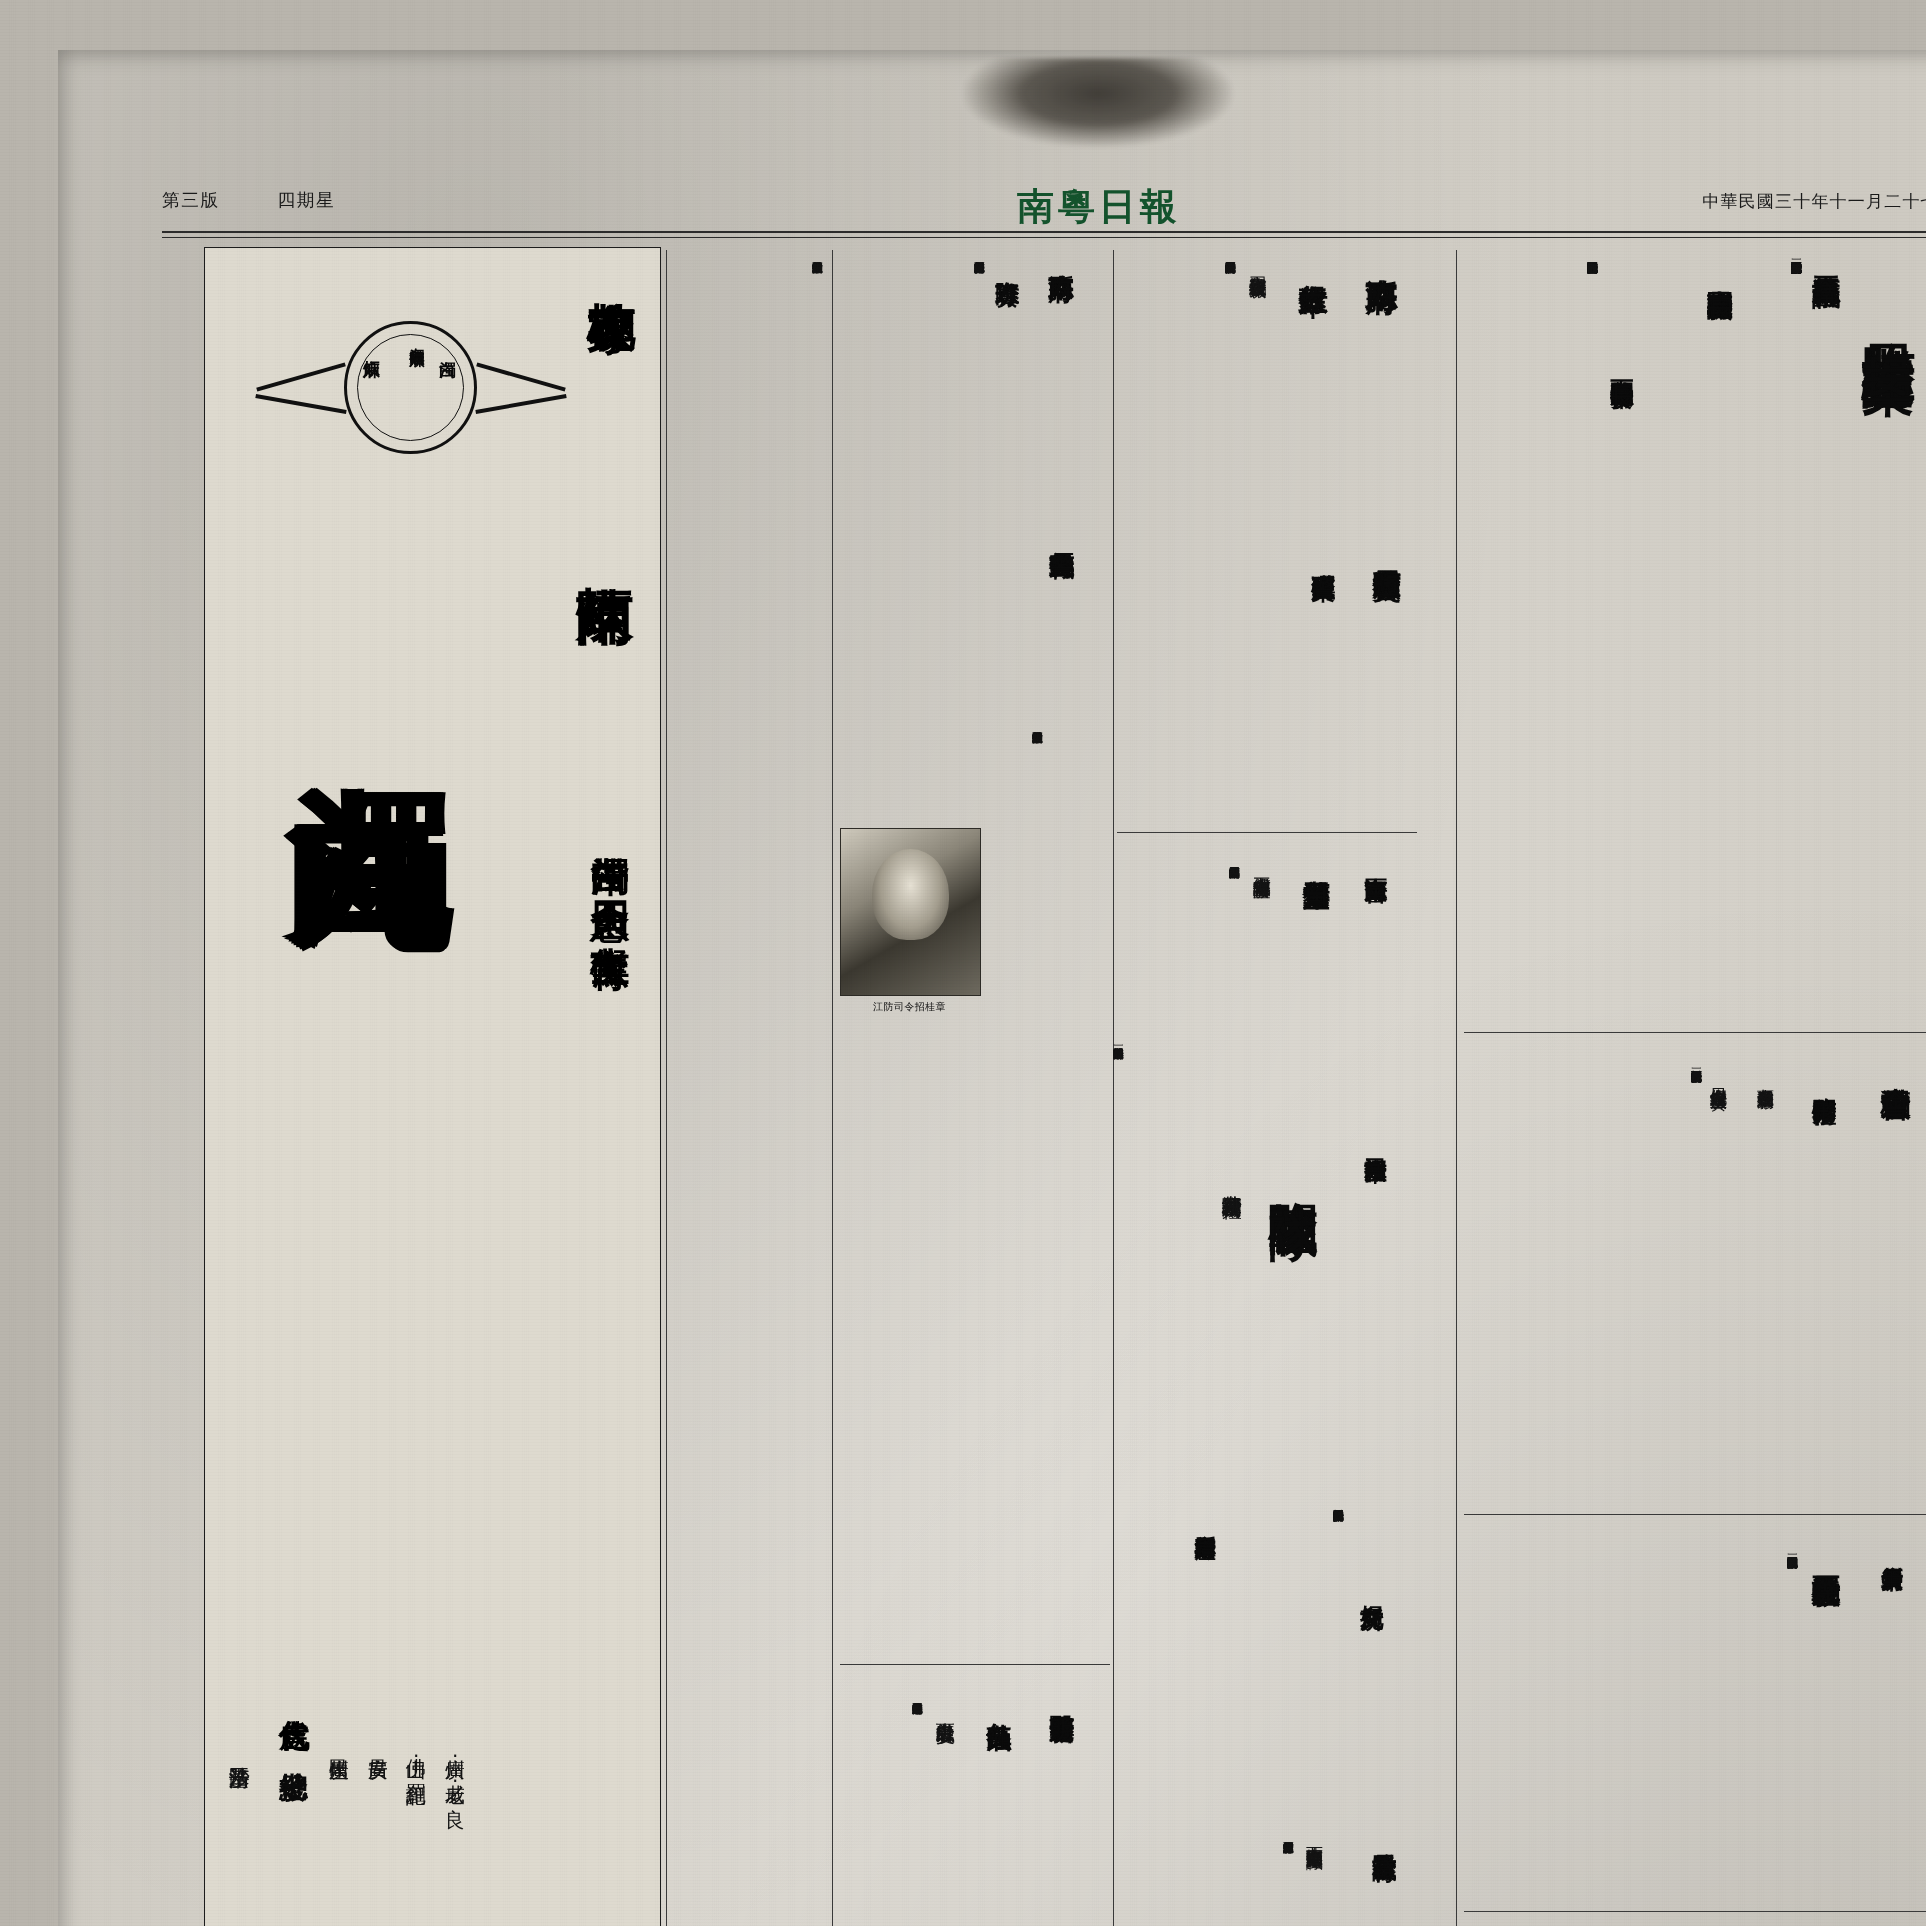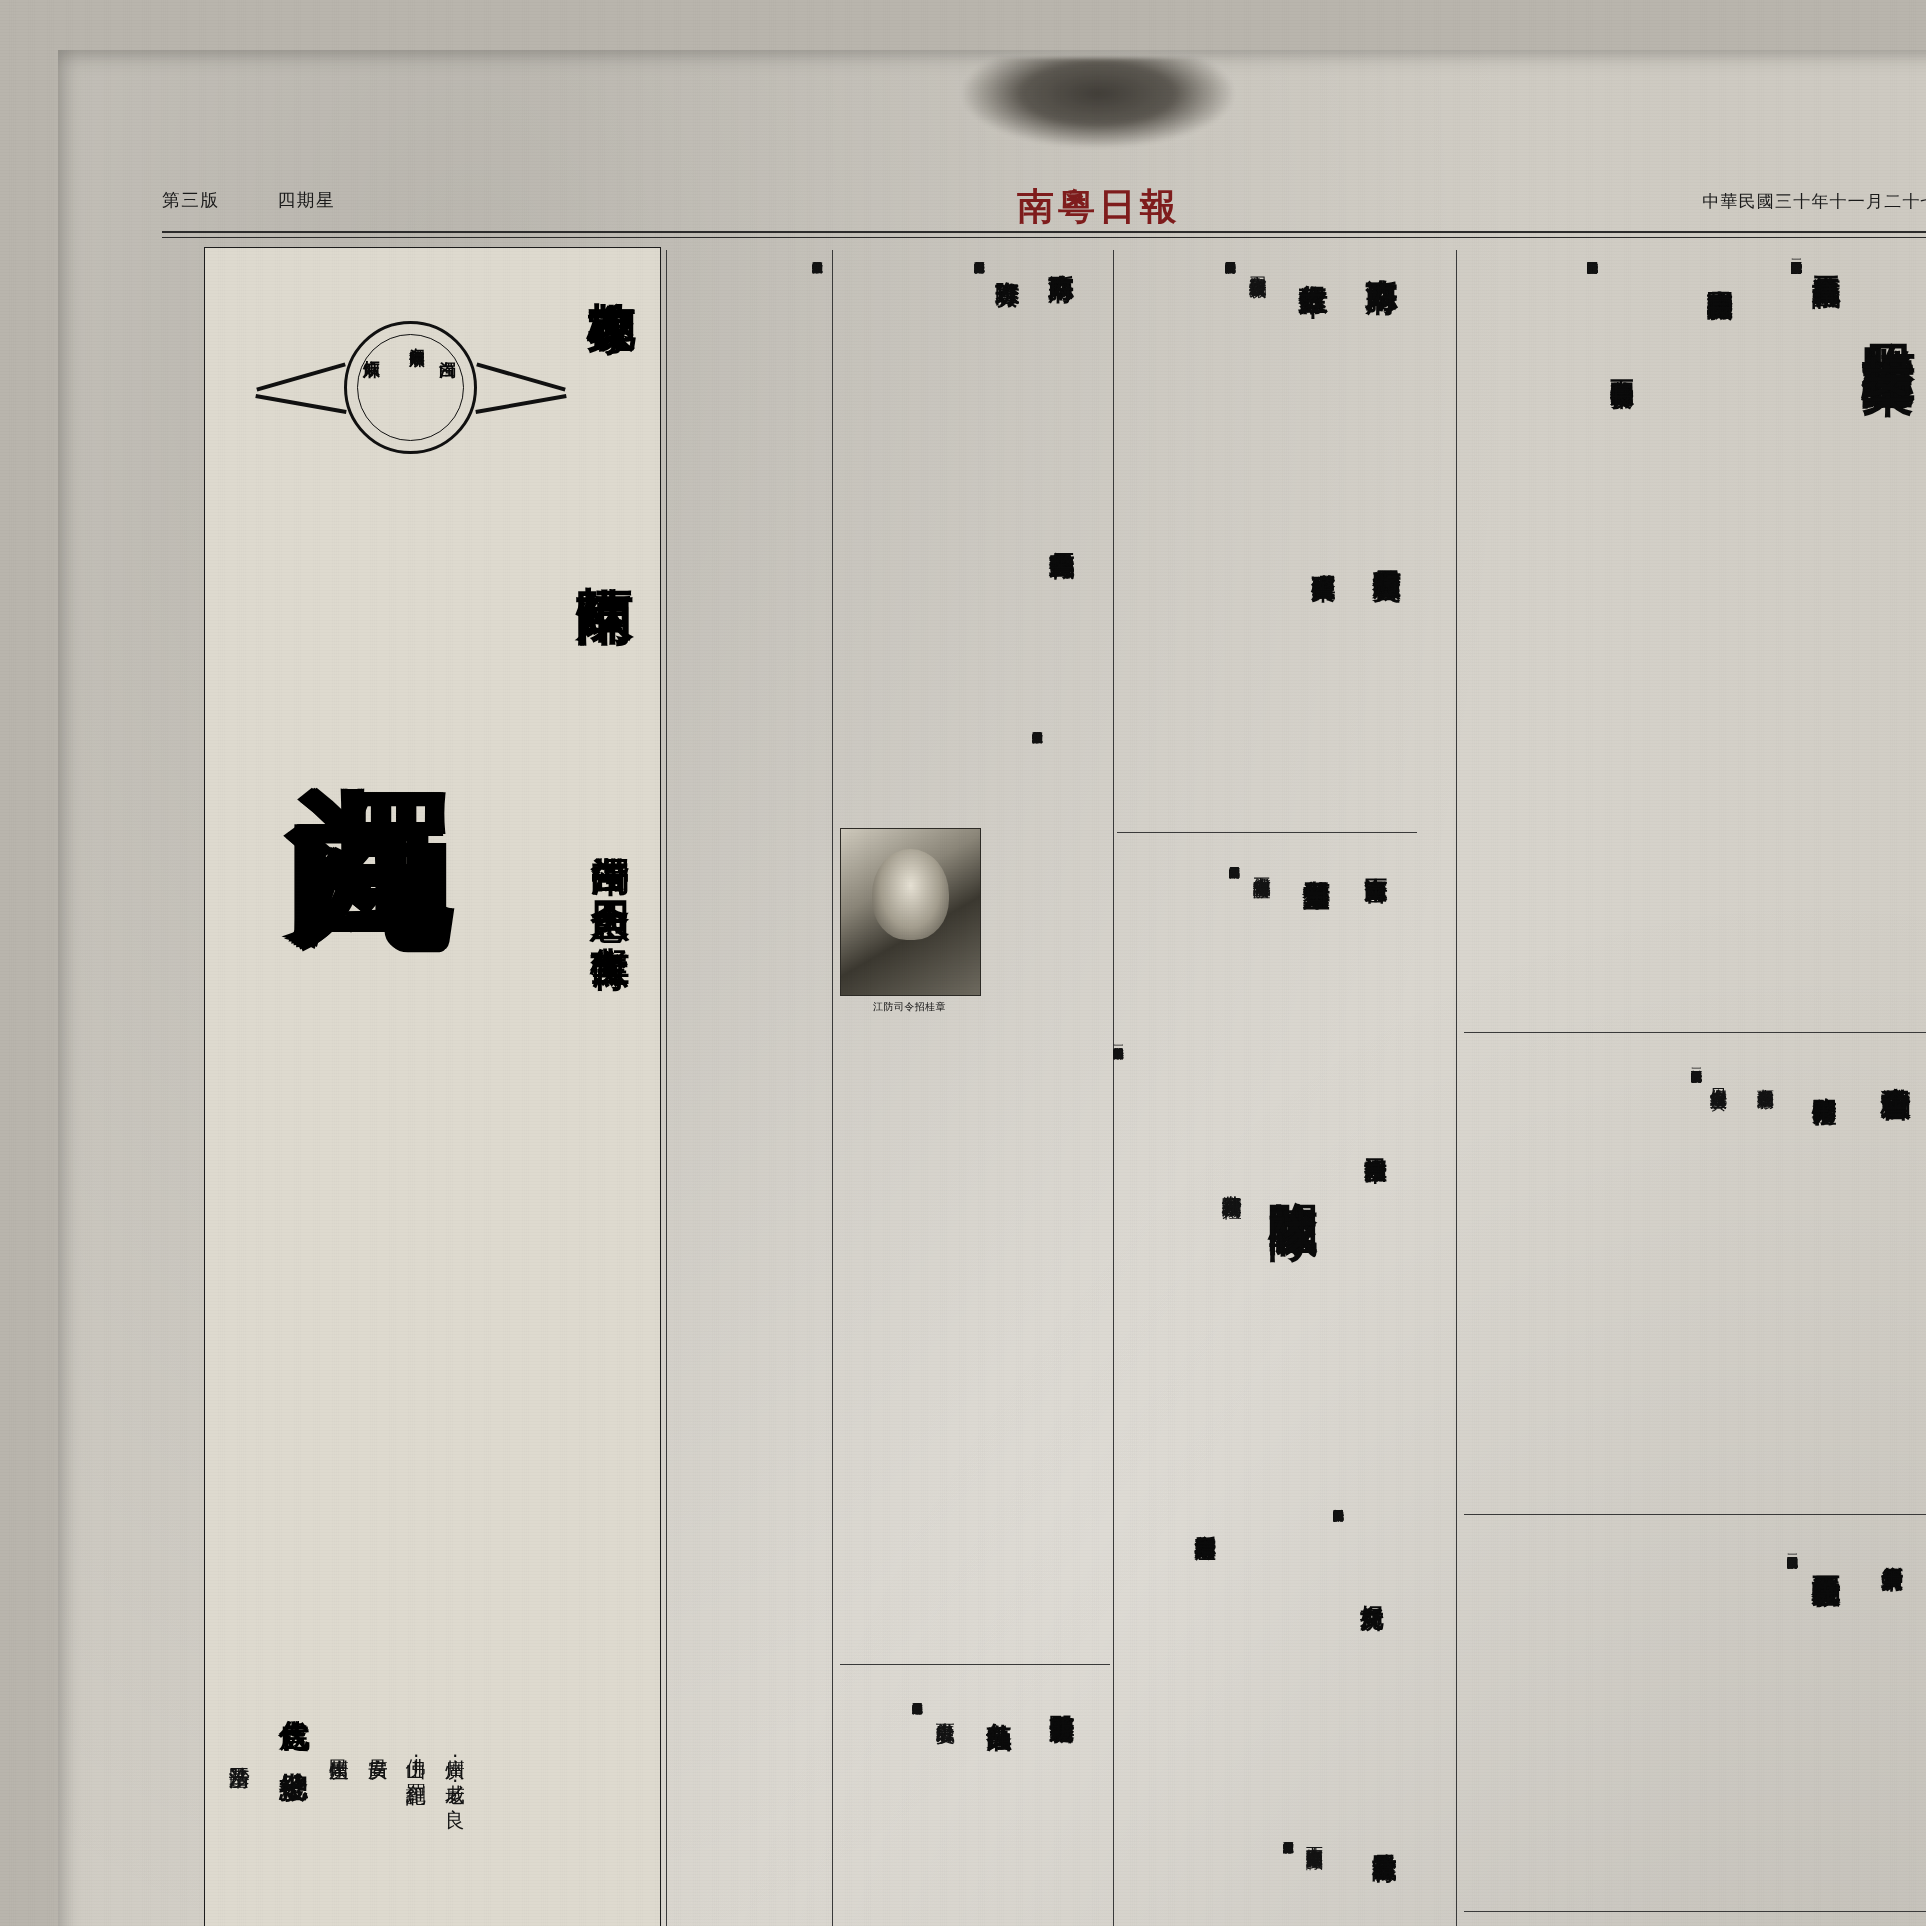--- a/index.html
+++ b/index.html
@@ -66,21 +66,21 @@
     font-size: 17.7px;
     color: #1a1a1a;
     letter-spacing: 1.5px;
   }
   .mast-title {
     position: absolute;
     left: 855px;
     top: -3.1px;
     font-size: 37px;
     font-weight: bold;
-    color: #7f1d1d;
+    color: #14532d;
     letter-spacing: 3.9px;
     white-space: nowrap;
   }
   .mast-right {
     position: absolute;
     right: 0;
     top: 5.4px;
     font-size: 17px;
     color: #1a1a1a;
     letter-spacing: 1.2px;

